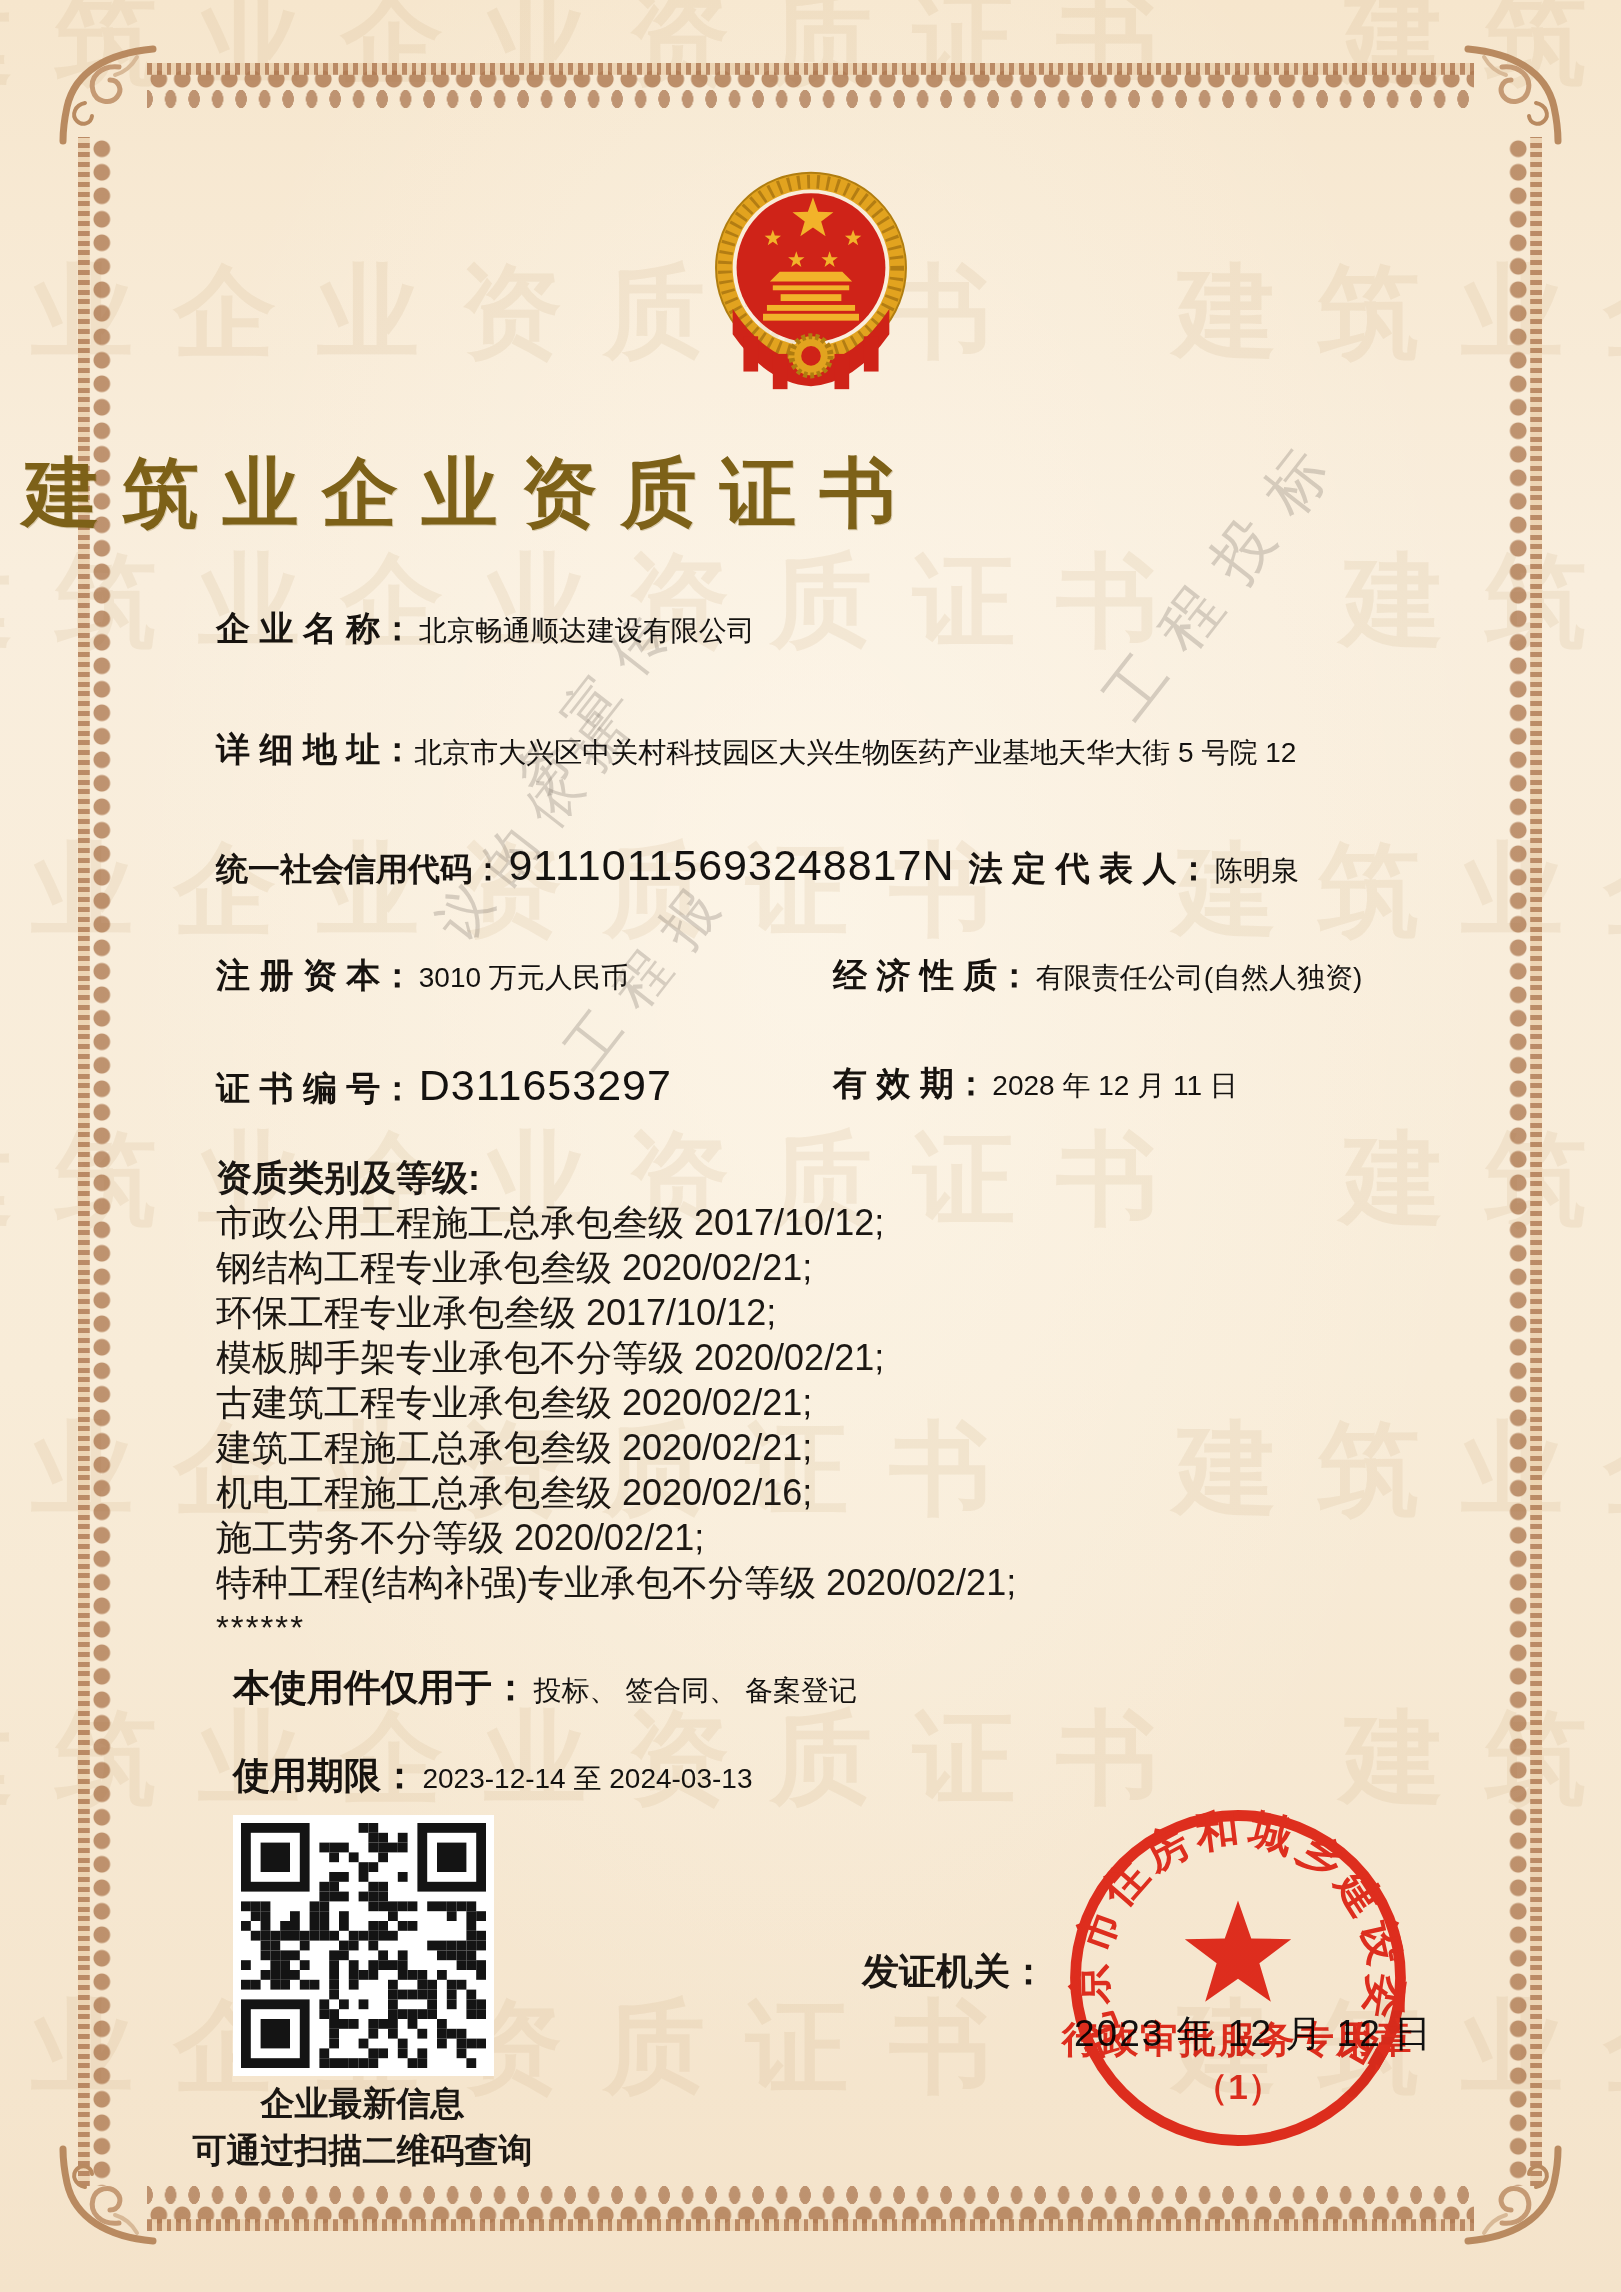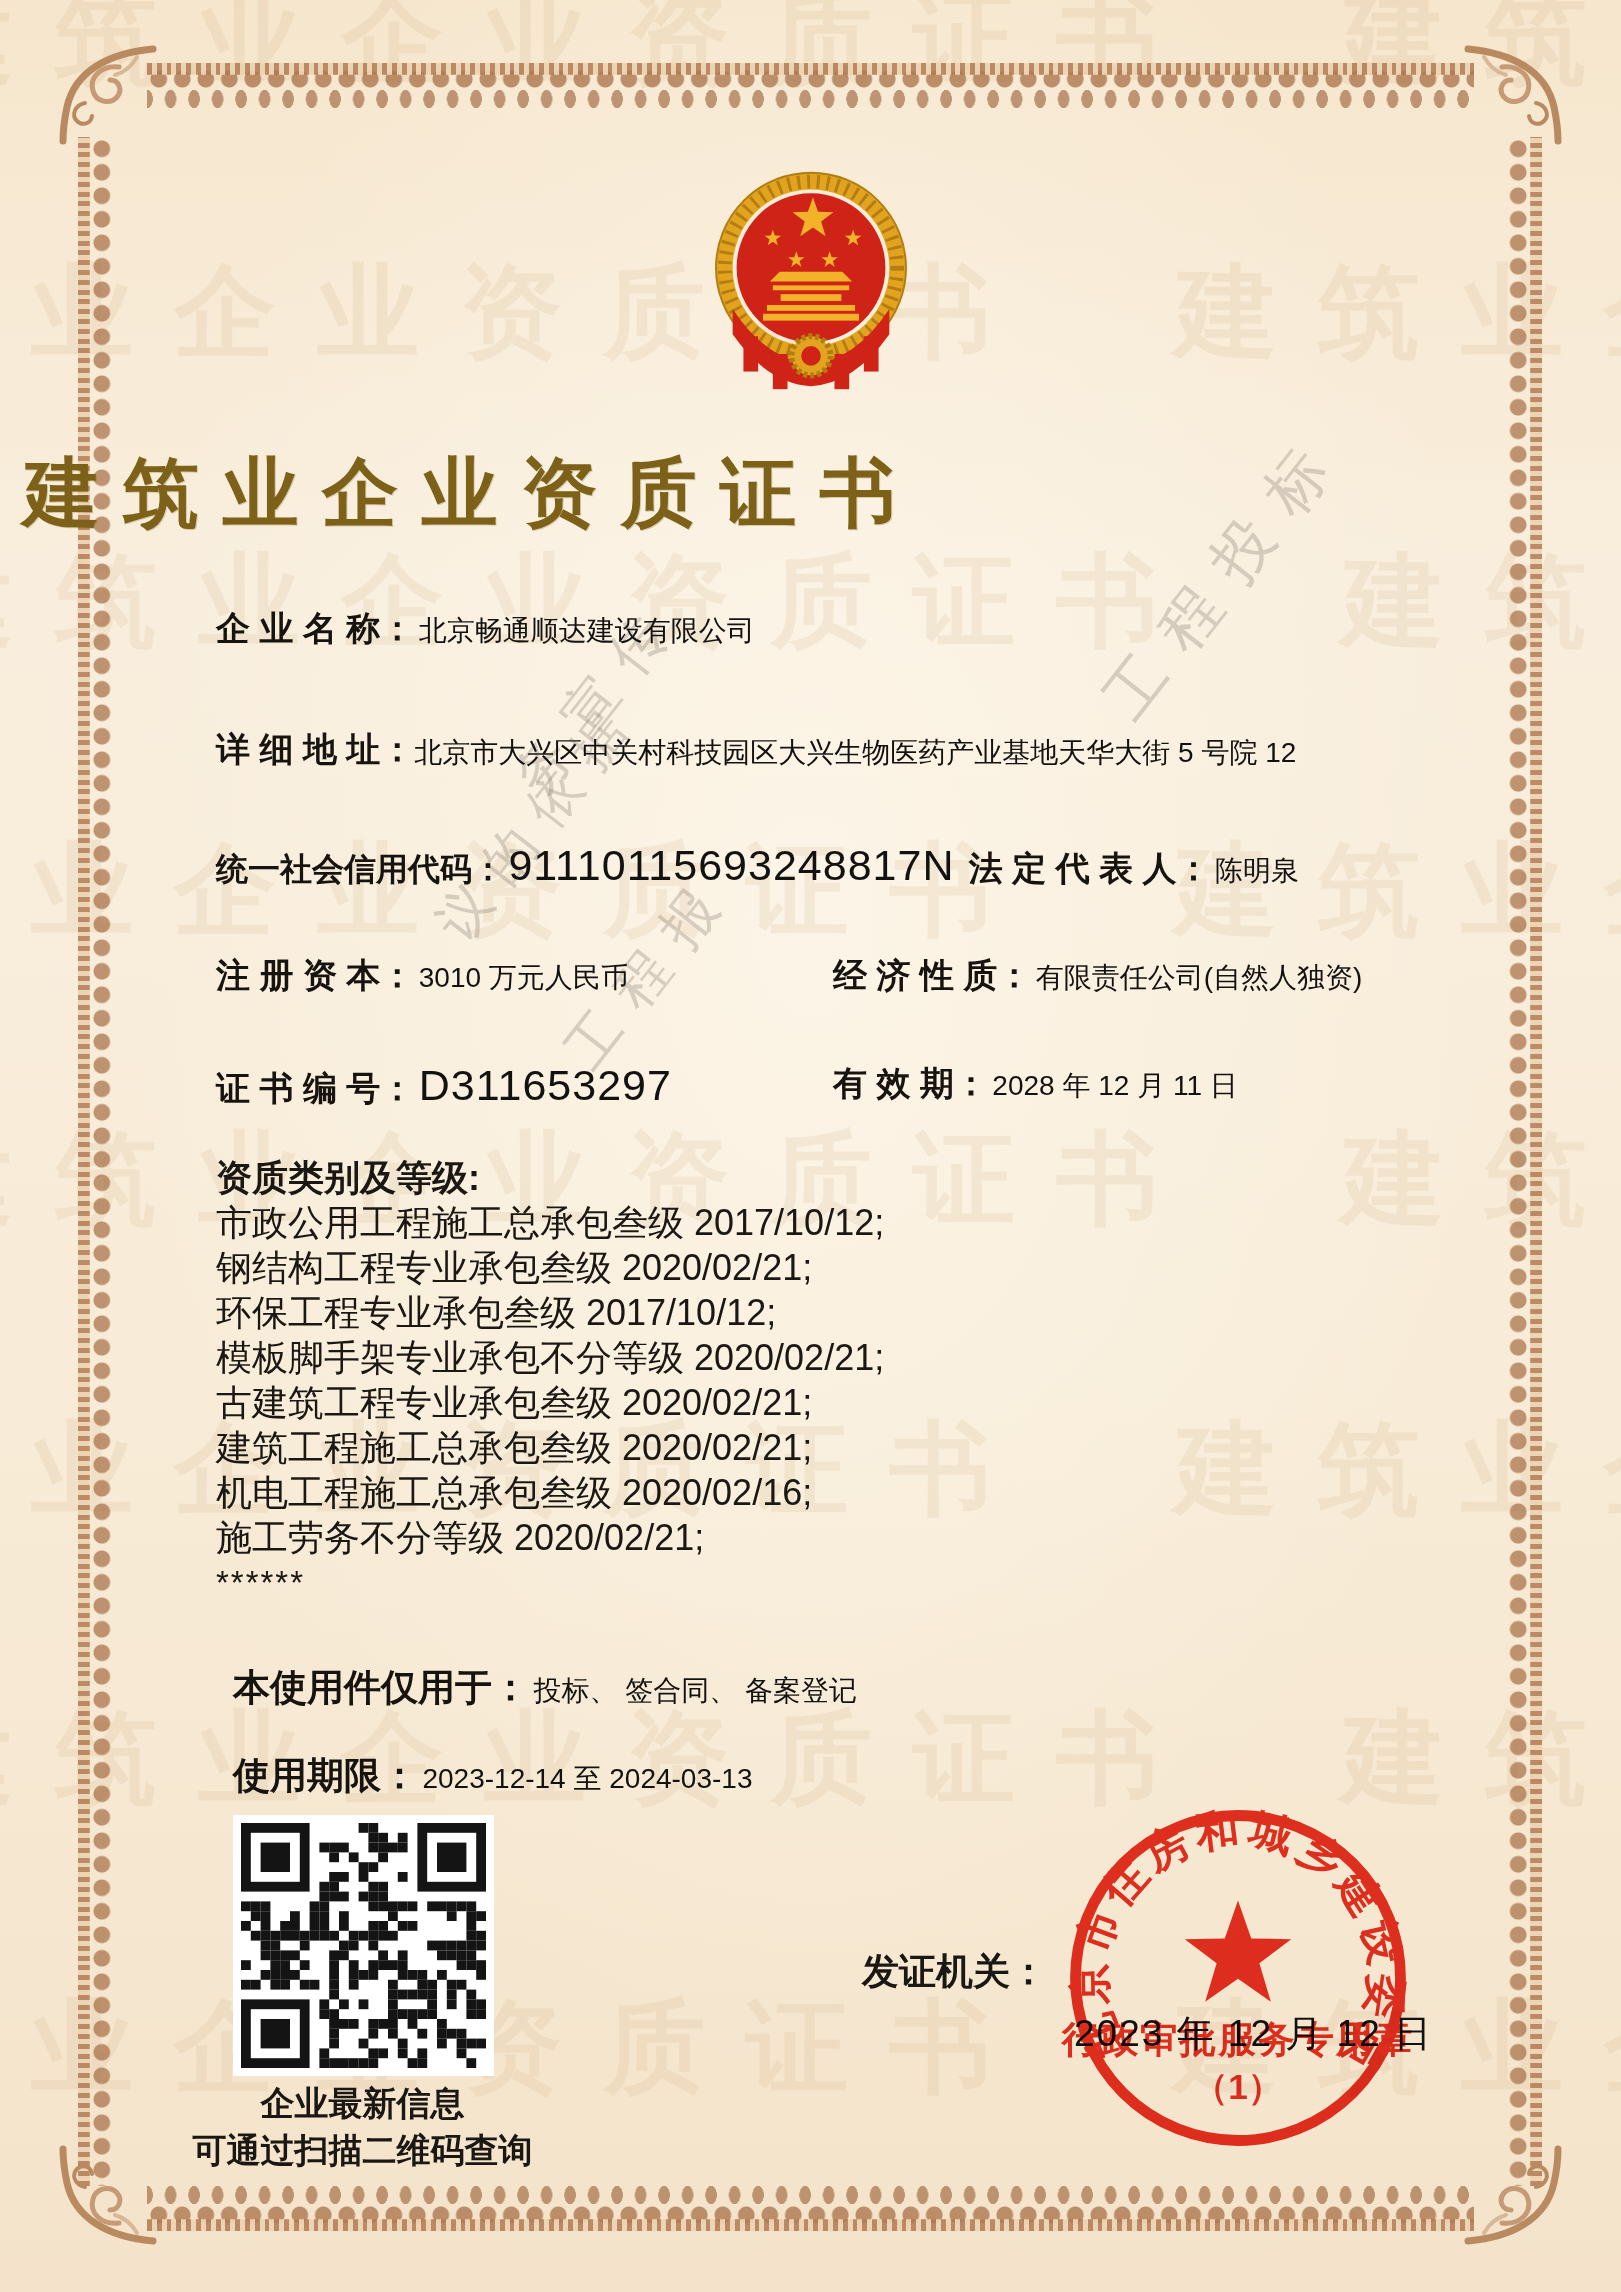--- a/index.html
+++ b/index.html
@@ -202,20 +202,21 @@
   <div class="qual">
     <div class="head">资质类别及等级:</div>
     <div>市政公用工程施工总承包叁级 2017/10/12;</div>
     <div>钢结构工程专业承包叁级 2020/02/21;</div>
     <div>环保工程专业承包叁级 2017/10/12;</div>
     <div>模板脚手架专业承包不分等级 2020/02/21;</div>
     <div>古建筑工程专业承包叁级 2020/02/21;</div>
     <div>建筑工程施工总承包叁级 2020/02/21;</div>
     <div>机电工程施工总承包叁级 2020/02/16;</div>
     <div>施工劳务不分等级 2020/02/21;</div>
+    <div>特种工程(结构补强)专业承包不分等级 2020/02/21;</div>
     <div class="stars">******</div>
   </div>
 
   <div class="row" style="top:1663px; left:233px">
     <span class="label" style="font-size:37px">本使用件仅用于：</span>
     <span class="value">投标、 签合同、 备案登记</span>
   </div>
 
   <div class="row" style="top:1751px; left:233px">
     <span class="label" style="font-size:37px">使用期限：</span>

